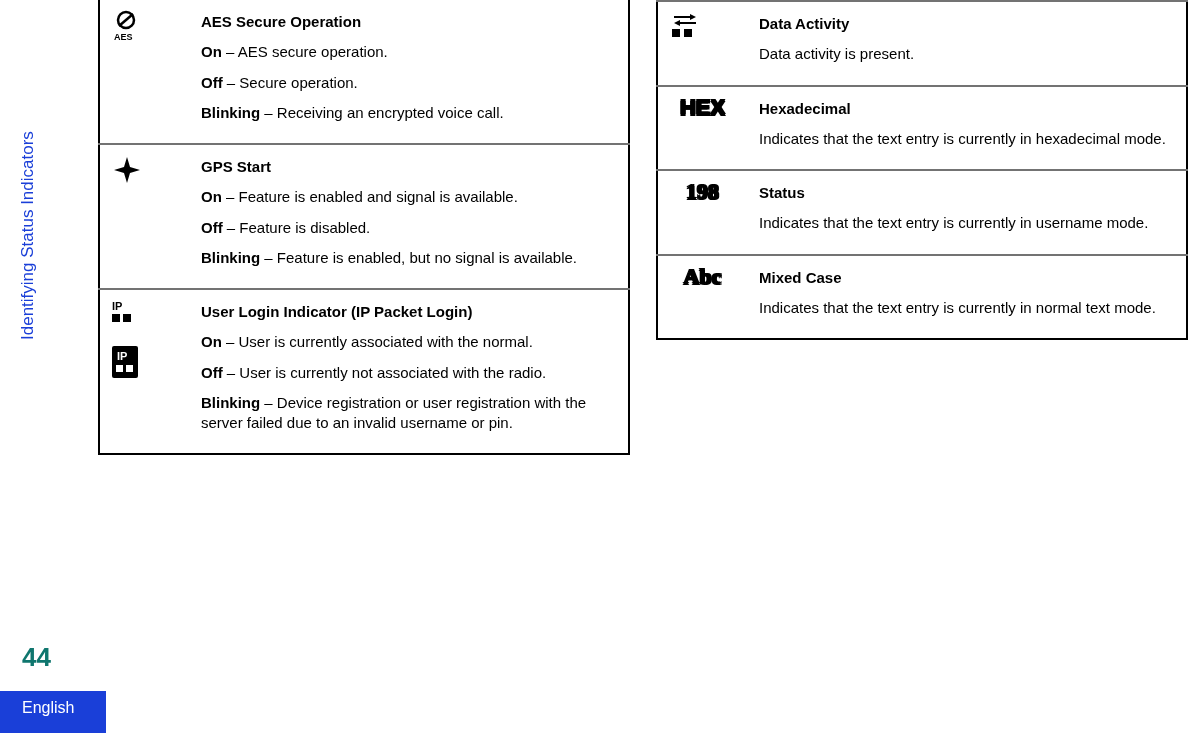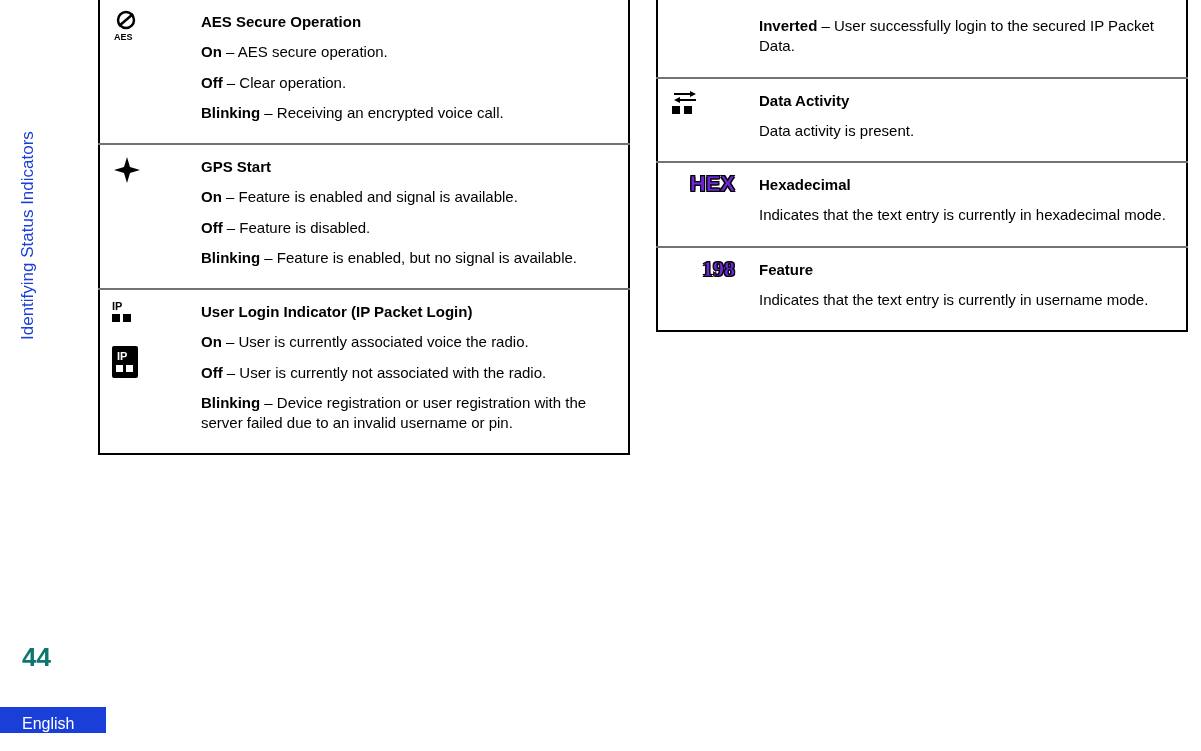--- a/index.html
+++ b/index.html
@@ -30,21 +30,21 @@
     color: #0f766e;
     font-size: 26px;
     font-weight: bold;
   }
   .lang-tab {
     position: absolute;
     left: 0;
     bottom: 18px;
     background: #1a3fd8;
     color: #fff;
-    padding: 8px 32px 0 22px;
+    padding: 8px 32px 16px 22px;
     font-size: 16px;
   }
   .columns {
     position: absolute;
     left: 98px;
     top: 0;
     width: 1090px;
     display: flex;
     gap: 26px;
   }
@@ -59,41 +59,41 @@
     border-bottom: 2px solid #000;
   }
   table.ind td {
     border-top: 2px solid #737373;
     vertical-align: top;
     padding: 10px 12px;
   }
   table.ind tr:first-child td.no-top { border-top: none; }
   td.icon-cell {
     width: 90px;
-    text-align: right;
+    text-align: center;
   }
   td.desc-cell p {
     margin: 6px 0 10px 0;
     line-height: 1.35;
   }
   td.desc-cell p.title {
     font-weight: bold;
     margin-top: 2px;
     margin-bottom: 10px;
   }
   td.desc-cell b { font-weight: bold; }
   .icon-svg { display:block; margin-bottom:6px;}
   
   .hex-label, .num-label, .abt-label, .abc-label {
     font-family: Arial, sans-serif;
     font-weight: 900;
     font-size: 22px;
     letter-spacing: 0px;
     -webkit-text-stroke: 0.4px #000;
-    color: #6d28d9;
+    color: #000000;
     text-shadow:
       -1px -1px 0 #000,
        1px -1px 0 #000,
       -1px  1px 0 #000,
        1px  1px 0 #000;
     display:inline-block;
     line-height:1;
   }
   .num-label { font-family: Georgia, 'Times New Roman', serif; font-style: normal; }
   .abc-label, .abt-label { font-family: Georgia, 'Times New Roman', serif; }
@@ -114,21 +114,21 @@
         <td class="icon-cell no-top">
           <svg class="icon-svg" width="34" height="34" viewBox="0 0 34 34">
             <circle cx="14" cy="10" r="8" fill="none" stroke="#000" stroke-width="2.5"></circle>
             <line x1="7" y1="16" x2="21" y2="4" stroke="#000" stroke-width="2.5"></line>
             <text x="2" y="30" font-size="9" font-weight="900" font-family="Arial">AES</text>
           </svg>
         </td>
         <td class="desc-cell no-top">
           <p class="title">AES Secure Operation</p>
           <p><b>On</b><span> – AES secure operation.</span></p>
-          <p><b>Off</b><span> – Clear operation.</span></p>
+          <p><b>Off</b><span> – Secure operation.</span></p>
           <p><b>Blinking</b><span> – Receiving an encrypted voice call.</span></p>
         </td>
       </tr>
       <tr>
         <td class="icon-cell">
           <svg class="icon-svg" width="30" height="30" viewBox="0 0 30 30">
             <polygon points="15,2 12,12 2,15 12,18 15,28 18,18 28,15 18,12" fill="#000"></polygon>
           </svg>
         </td>
         <td class="desc-cell">
@@ -147,38 +147,32 @@
           </svg>
           <svg class="icon-svg" width="30" height="34" viewBox="0 0 30 34" style="margin-top:20px;">
             <rect x="0" y="0" width="26" height="32" fill="#000" rx="2"></rect>
             <text x="5" y="14" font-size="11" font-weight="900" fill="#fff" font-family="Arial">IP</text>
             <rect x="4" y="19" width="7" height="7" fill="#fff"></rect>
             <rect x="14" y="19" width="7" height="7" fill="#fff"></rect>
           </svg>
         </td>
         <td class="desc-cell">
           <p class="title">User Login Indicator (IP Packet Login)</p>
-          <p><b>On</b><span> – User is currently associated voice the radio.</span></p>
+          <p><b>On</b><span> – User is currently associated with the normal.</span></p>
           <p><b>Off</b><span> – User is currently not associated with the radio.</span></p>
           <p><b>Blinking</b><span> – Device registration or user registration with the server failed due to an invalid username or pin.</span></p>
         </td>
       </tr>
     </tbody>
       </table>
   </div>
 
   <div class="col">
     <table class="ind">
       <tbody>
-          <tr>
-        <td class="icon-cell no-top"></td>
-        <td class="desc-cell no-top">
-          <p><b>Inverted</b><span> – User successfully login to the secured IP Packet Data.</span></p>
-        </td>
-      </tr>
       <tr>
         <td class="icon-cell">
           <svg class="icon-svg" width="30" height="26" viewBox="0 0 30 26">
             <line x1="4" y1="5" x2="20" y2="5" stroke="#000" stroke-width="2"></line>
             <polygon points="20,2 26,5 20,8" fill="#000"></polygon>
             <line x1="26" y1="11" x2="10" y2="11" stroke="#000" stroke-width="2"></line>
             <polygon points="10,8 4,11 10,14" fill="#000"></polygon>
             <rect x="2" y="17" width="8" height="8" fill="#000"></rect>
             <rect x="14" y="17" width="8" height="8" fill="#000"></rect>
           </svg>
@@ -195,21 +189,30 @@
         <td class="desc-cell">
           <p class="title">Hexadecimal</p>
           <p><span>Indicates that the text entry is currently in hexadecimal mode.</span></p>
         </td>
       </tr>
       <tr>
         <td class="icon-cell">
           <span class="num-label">198</span>
         </td>
         <td class="desc-cell">
-          <p class="title">Feature</p>
+          <p class="title">Status</p>
           <p><span>Indicates that the text entry is currently in username mode.</span></p>
+        </td>
+      </tr>
+      <tr>
+        <td class="icon-cell">
+          <span class="abc-label">Abc</span>
+        </td>
+        <td class="desc-cell">
+          <p class="title">Mixed Case</p>
+          <p><span>Indicates that the text entry is currently in normal text mode.</span></p>
         </td>
       </tr>
     </tbody>
       </table>
   </div>
 
 </div>
 
 </body></html>

